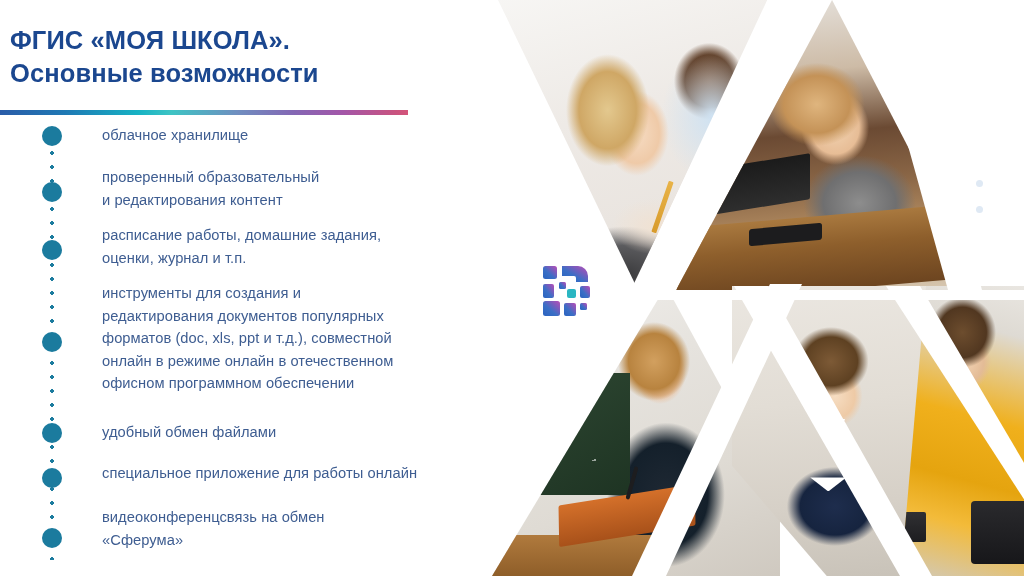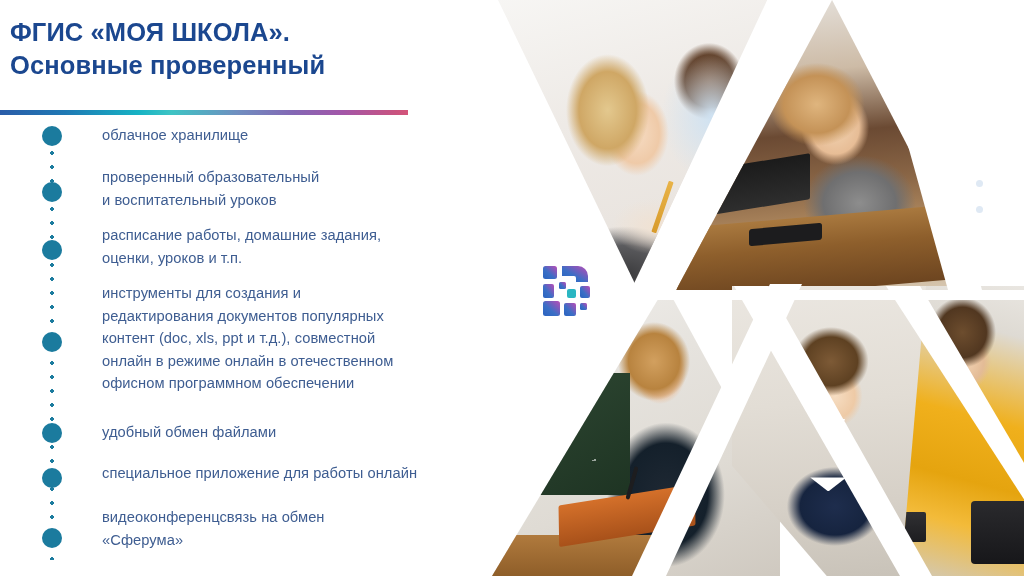--- a/index.html
+++ b/index.html
@@ -26,21 +26,21 @@
     left: 0;
     top: 0;
     width: 520px;
     height: 576px;
     z-index: 40;
   }
 
   .title-block {
     position: absolute;
     left: 10px;
-    top: 16px;
+    top: 24px;
     width: 470px;
   }
   .title-line {
     font-size: 25.5px;
     font-weight: bold;
     letter-spacing: 0.1px;
     line-height: 1.30;
     color: #1b478f;
     white-space: nowrap;
   }
@@ -392,57 +392,57 @@
       <polygon points="406,286 440,286 560,490 560,524" fill="#ffffff"></polygon>
     </svg>
   </div>
 
   <div class="edge-white-left"></div>
 
   <div class="left-pane">
 
     <div class="title-block">
       <div class="title-line">ФГИС «МОЯ ШКОЛА».</div>
-      <div class="title-line">Основные проверенный</div>
+      <div class="title-line">Основные возможности</div>
     </div>
 
     <div class="title-rule"></div>
 
     <div class="bullets">
       <div class="dotted-spine"></div>
 
       <div class="bullet-row" style="top:0px;">
         <span class="bullet-dot" style="top:2px;"></span>
         <div class="bullet-text">
           <span>облачное хранилище</span>
         </div>
       </div>
 
       <div class="bullet-row" style="top:42px;">
         <span class="bullet-dot" style="top:16px;"></span>
         <div class="bullet-text">
           <span>проверенный образовательный</span><br>
-          <span>и воспитательный уроков</span>
+          <span>и редактирования контент</span>
         </div>
       </div>
 
       <div class="bullet-row" style="top:100px;">
         <span class="bullet-dot" style="top:16px;"></span>
         <div class="bullet-text">
           <span>расписание  работы, домашние задания,</span><br>
-          <span>оценки, уроков и т.п.</span>
+          <span>оценки, журнал и т.п.</span>
         </div>
       </div>
 
       <div class="bullet-row" style="top:158px;">
         <span class="bullet-dot" style="top:50px;"></span>
         <div class="bullet-text">
           <span>инструменты для создания и</span><br>
           <span>редактирования документов популярных</span><br>
-          <span>контент (doc, xls, ppt и т.д.), совместной</span><br>
+          <span>форматов (doc, xls, ppt и т.д.), совместной</span><br>
           <span>онлайн в режиме онлайн в отечественном</span><br>
           <span>офисном программном обеспечении</span>
         </div>
       </div>
 
       <div class="bullet-row" style="top:297px;">
         <span class="bullet-dot" style="top:2px;"></span>
         <div class="bullet-text">
           <span>удобный обмен файлами</span>
         </div>

